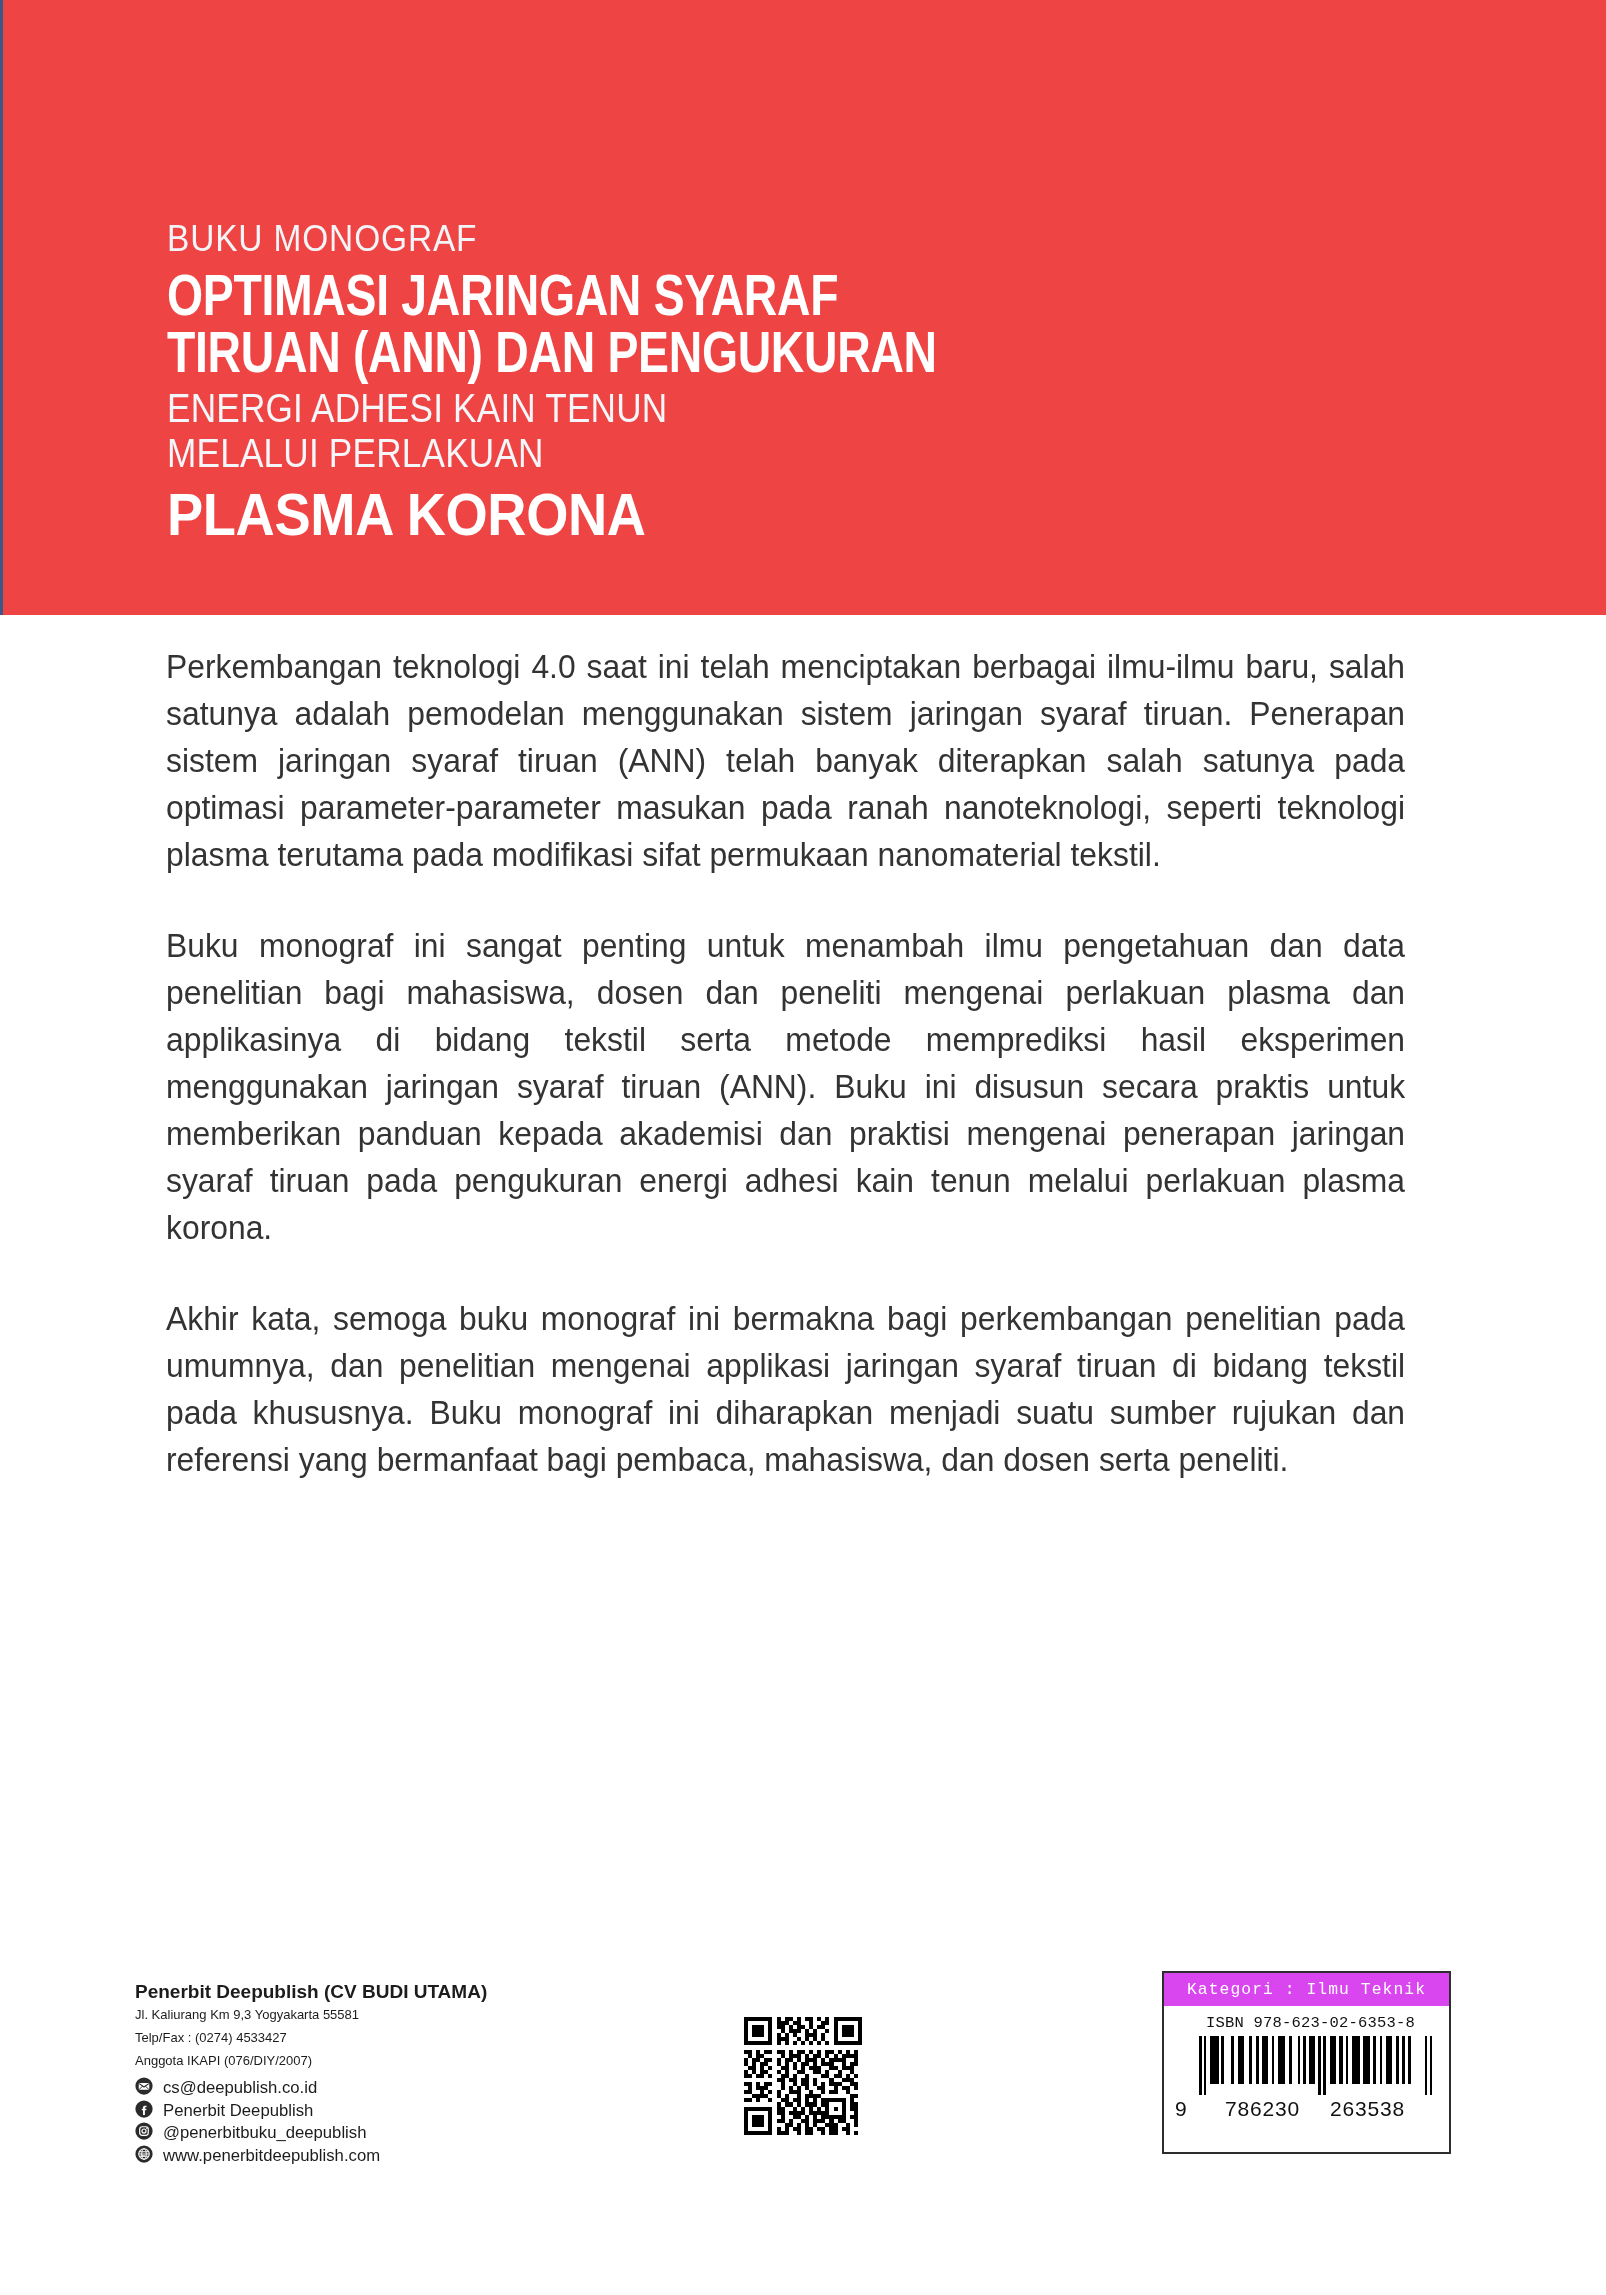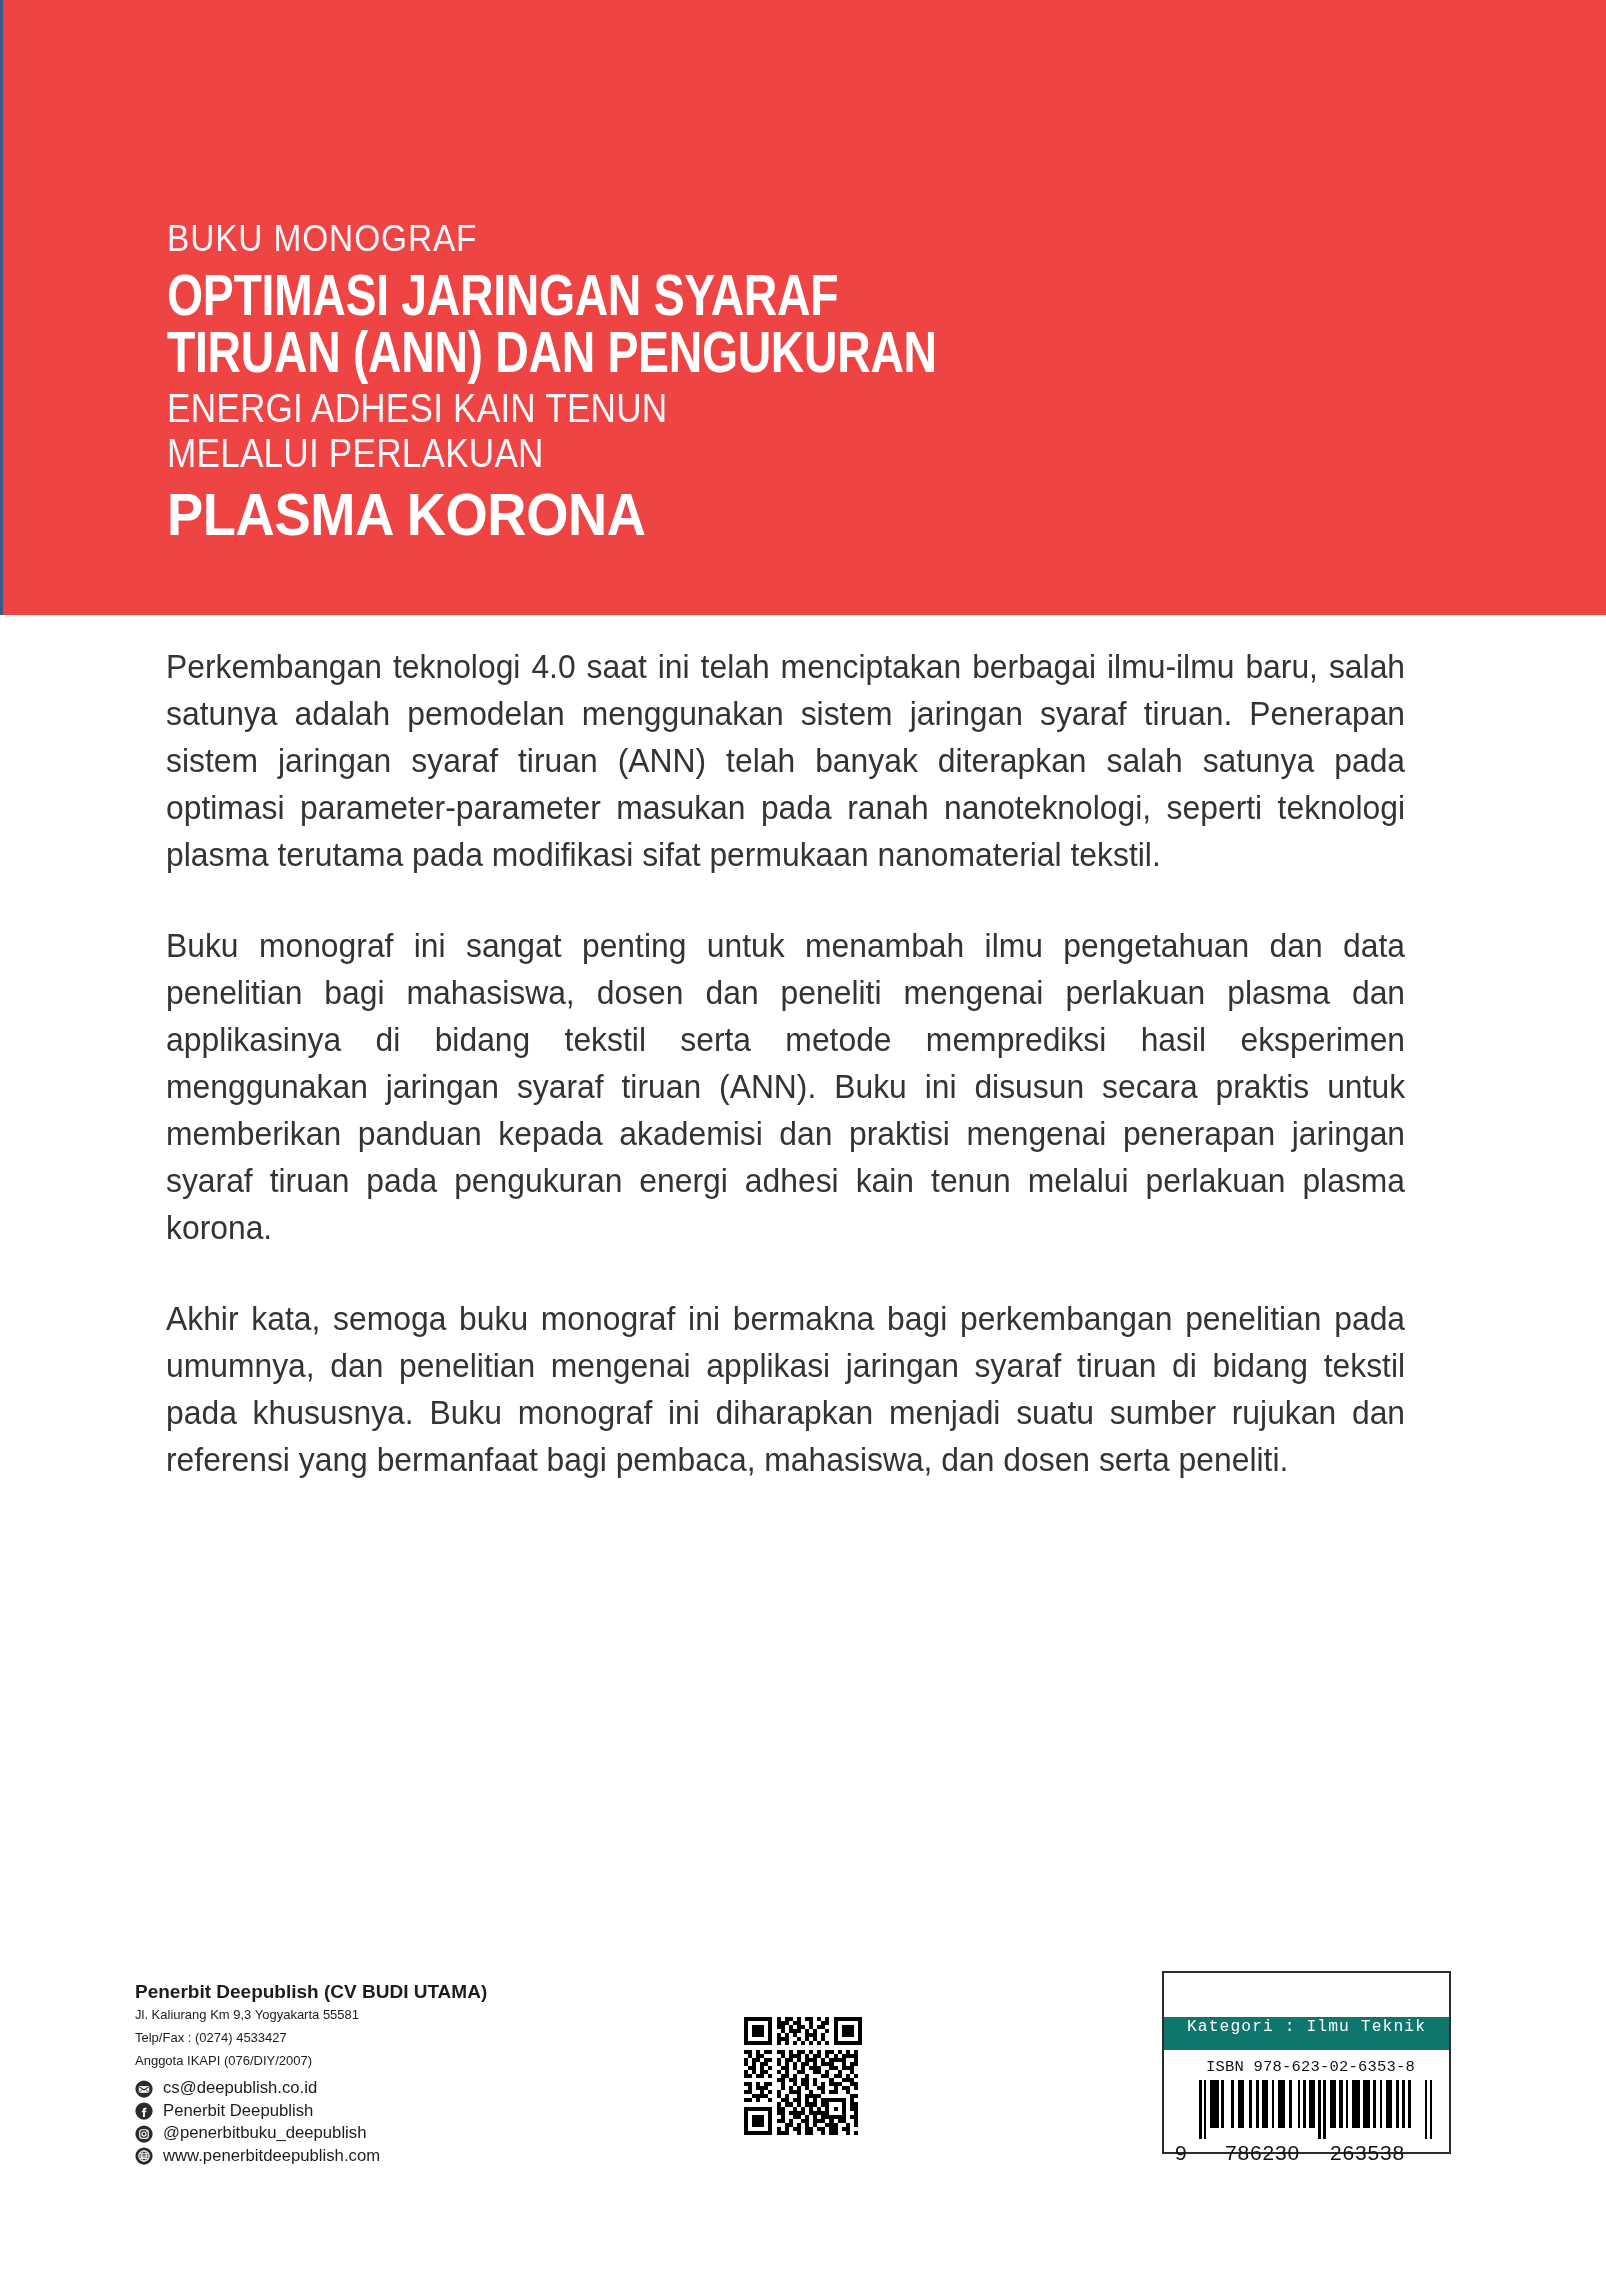--- a/index.html
+++ b/index.html
@@ -127,21 +127,21 @@
     line-height: 23px;
     font-weight: 400;
     color: #1c1c1c;
     white-space: nowrap;
   }
   #social-list {
     margin-top: 5.4px;
   }
   .social-row {
     display: flex;
-    align-items: center;
+    align-items: flex-start;
     height: 22.5px;
   }
   .social-icon {
     width: 18px;
     height: 18px;
     flex: 0 0 18px;
     margin-right: 10px;
     display: block;
   }
   .social-label {
@@ -167,24 +167,24 @@
     left: 1162px;
     top: 1971px;
     width: 289px;
     height: 183px;
     border: 2.3px solid #2d2d2d;
     box-sizing: border-box;
     background: #ffffff;
   }
   #category-bar {
     height: 33px;
-    background: #0f766e;
+    background: #d946ef;
     display: flex;
+    align-items: center;
     justify-content: center;
-    margin-top: 44px;
   }
   #category-text {
     font-family: "Liberation Mono", monospace;
     font-size: 16.3px;
     letter-spacing: 1.1px;
     color: #ffffff;
     white-space: nowrap;
   }
   #isbn-text {
     font-family: "Liberation Mono", monospace;

